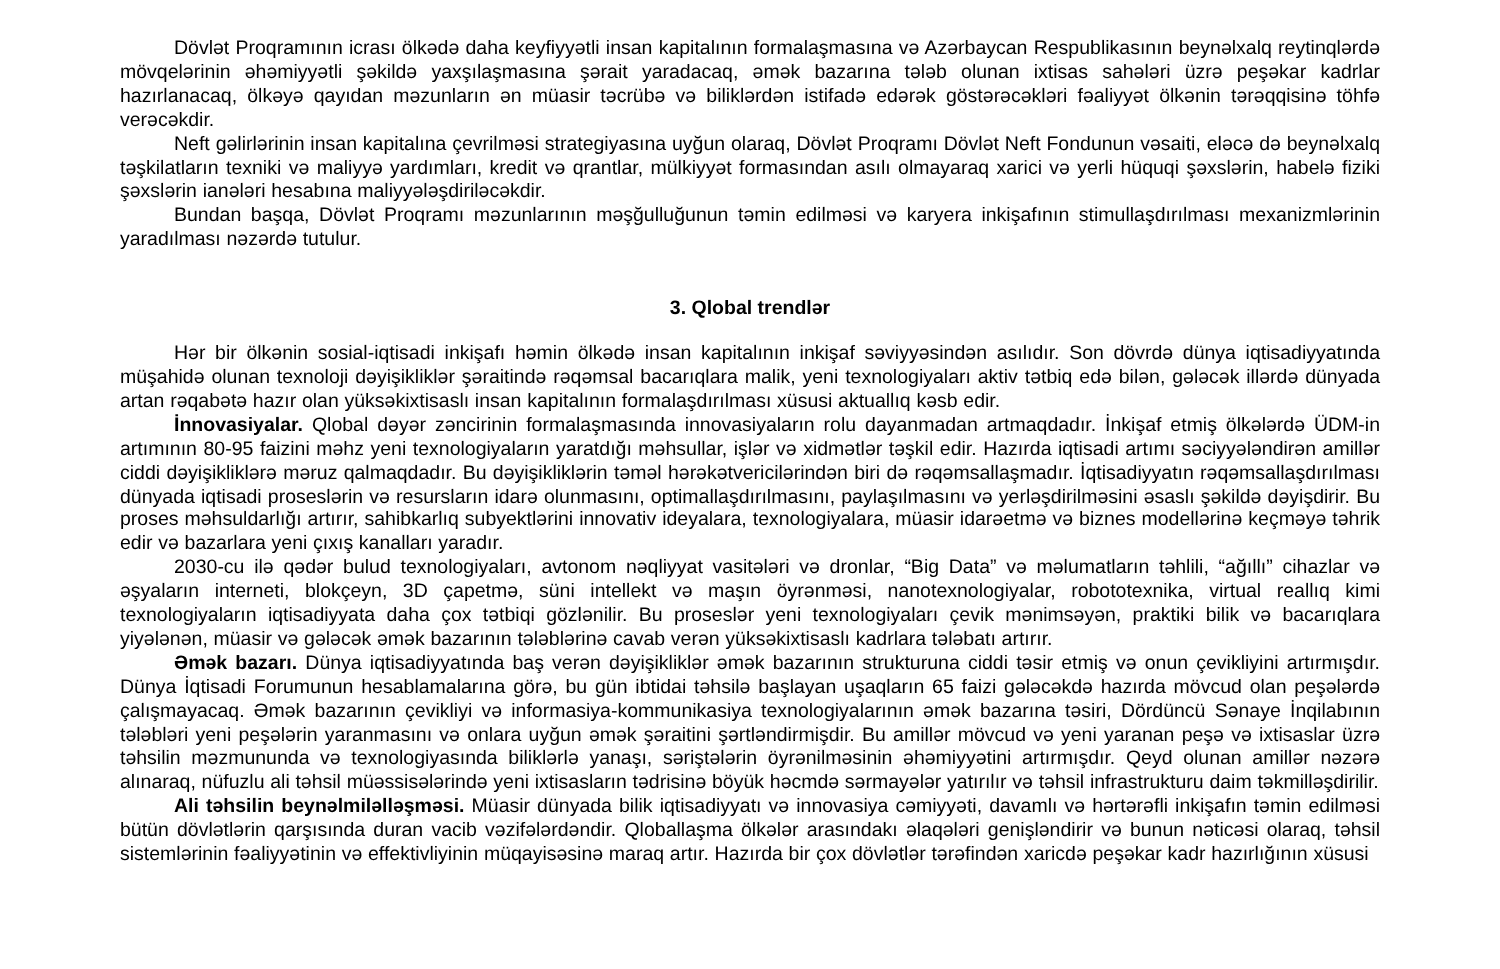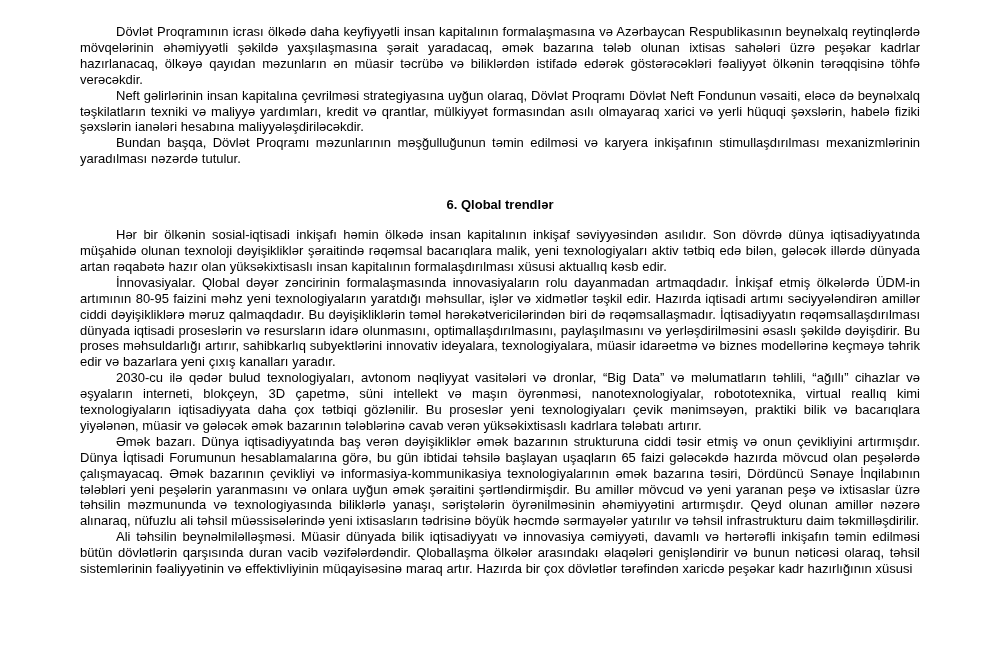--- a/index.html
+++ b/index.html
@@ -21,42 +21,42 @@
     line-height: 15.9px;
     color: #000000;
   }
   p.para {
     margin: 0;
     text-align: justify;
     text-indent: 36px;
     word-spacing: 0.2px;
   }
   p.para b {
-    font-weight: normal;
+    font-weight: bold;
   }
   h2.section-heading {
     margin: 30px 0 14px 0;
     text-align: center;
     font-size: 13px;
     line-height: 15.9px;
     font-weight: bold;
   }
 </style>
 </head>
 <body>
 
 <div class="page">
 
   <p class="para"><span>Dövlət Proqramının icrası ölkədə daha keyfiyyətli insan kapitalının formalaşmasına və Azərbaycan Respublikasının beynəlxalq reytinqlərdə mövqelərinin əhəmiyyətli şəkildə yaxşılaşmasına şərait yaradacaq, əmək bazarına tələb olunan ixtisas sahələri üzrə peşəkar kadrlar hazırlanacaq, ölkəyə qayıdan məzunların ən müasir təcrübə və biliklərdən istifadə edərək göstərəcəkləri fəaliyyət ölkənin tərəqqisinə töhfə verəcəkdir.</span></p>
 
   <p class="para"><span>Neft gəlirlərinin insan kapitalına çevrilməsi strategiyasına uyğun olaraq, Dövlət Proqramı Dövlət Neft Fondunun vəsaiti, eləcə də beynəlxalq təşkilatların texniki və maliyyə yardımları, kredit və qrantlar, mülkiyyət formasından asılı olmayaraq xarici və yerli hüquqi şəxslərin, habelə fiziki şəxslərin ianələri hesabına maliyyələşdiriləcəkdir.</span></p>
 
   <p class="para"><span>Bundan başqa, Dövlət Proqramı məzunlarının məşğulluğunun təmin edilməsi və karyera inkişafının stimullaşdırılması mexanizmlərinin yaradılması nəzərdə tutulur.</span></p>
 
-  <h2 class="section-heading">6. Qlobal trendlər</h2>
+  <h2 class="section-heading">3. Qlobal trendlər</h2>
 
   <p class="para"><span>Hər bir ölkənin sosial-iqtisadi inkişafı həmin ölkədə insan kapitalının inkişaf səviyyəsindən asılıdır. Son dövrdə dünya iqtisadiyyatında müşahidə olunan texnoloji dəyişikliklər şəraitində rəqəmsal bacarıqlara malik, yeni texnologiyaları aktiv tətbiq edə bilən, gələcək illərdə dünyada artan rəqabətə hazır olan yüksəkixtisaslı insan kapitalının formalaşdırılması xüsusi aktuallıq kəsb edir.</span></p>
 
   <p class="para"><b>İnnovasiyalar.</b><span> Qlobal dəyər zəncirinin formalaşmasında innovasiyaların rolu dayanmadan artmaqdadır. İnkişaf etmiş ölkələrdə ÜDM-in artımının 80-95 faizini məhz yeni texnologiyaların yaratdığı məhsullar, işlər və xidmətlər təşkil edir. Hazırda iqtisadi artımı səciyyələndirən amillər ciddi dəyişikliklərə məruz qalmaqdadır. Bu dəyişikliklərin təməl hərəkətvericilərindən biri də rəqəmsallaşmadır. İqtisadiyyatın rəqəmsallaşdırılması dünyada iqtisadi proseslərin və resursların idarə olunmasını, optimallaşdırılmasını, paylaşılmasını və yerləşdirilməsini əsaslı şəkildə dəyişdirir. Bu proses məhsuldarlığı artırır, sahibkarlıq subyektlərini innovativ ideyalara, texnologiyalara, müasir idarəetmə və biznes modellərinə keçməyə təhrik edir və bazarlara yeni çıxış kanalları yaradır.</span></p>
 
   <p class="para"><span>2030-cu ilə qədər bulud texnologiyaları, avtonom nəqliyyat vasitələri və dronlar, “Big Data” və məlumatların təhlili, “ağıllı” cihazlar və əşyaların interneti, blokçeyn, 3D çapetmə, süni intellekt və maşın öyrənməsi, nanotexnologiyalar, robototexnika, virtual reallıq kimi texnologiyaların iqtisadiyyata daha çox tətbiqi gözlənilir. Bu proseslər yeni texnologiyaları çevik mənimsəyən, praktiki bilik və bacarıqlara yiyələnən, müasir və gələcək əmək bazarının tələblərinə cavab verən yüksəkixtisaslı kadrlara tələbatı artırır.</span></p>
 
   <p class="para"><b>Əmək bazarı.</b><span> Dünya iqtisadiyyatında baş verən dəyişikliklər əmək bazarının strukturuna ciddi təsir etmiş və onun çevikliyini artırmışdır. Dünya İqtisadi Forumunun hesablamalarına görə, bu gün ibtidai təhsilə başlayan uşaqların 65 faizi gələcəkdə hazırda mövcud olan peşələrdə çalışmayacaq. Əmək bazarının çevikliyi və informasiya-kommunikasiya texnologiyalarının əmək bazarına təsiri, Dördüncü Sənaye İnqilabının tələbləri yeni peşələrin yaranmasını və onlara uyğun əmək şəraitini şərtləndirmişdir. Bu amillər mövcud və yeni yaranan peşə və ixtisaslar üzrə təhsilin məzmununda və texnologiyasında biliklərlə yanaşı, səriştələrin öyrənilməsinin əhəmiyyətini artırmışdır. Qeyd olunan amillər nəzərə alınaraq, nüfuzlu ali təhsil müəssisələrində yeni ixtisasların tədrisinə böyük həcmdə sərmayələr yatırılır və təhsil infrastrukturu daim təkmilləşdirilir.</span></p>
 
   <p class="para"><b>Ali təhsilin beynəlmiləlləşməsi.</b><span> Müasir dünyada bilik iqtisadiyyatı və innovasiya cəmiyyəti, davamlı və hərtərəfli inkişafın təmin edilməsi bütün dövlətlərin qarşısında duran vacib vəzifələrdəndir. Qloballaşma ölkələr arasındakı əlaqələri genişləndirir və bunun nəticəsi olaraq, təhsil sistemlərinin fəaliyyətinin və effektivliyinin müqayisəsinə maraq artır. Hazırda bir çox dövlətlər tərəfindən xaricdə peşəkar kadr hazırlığının xüsusi</span></p>

